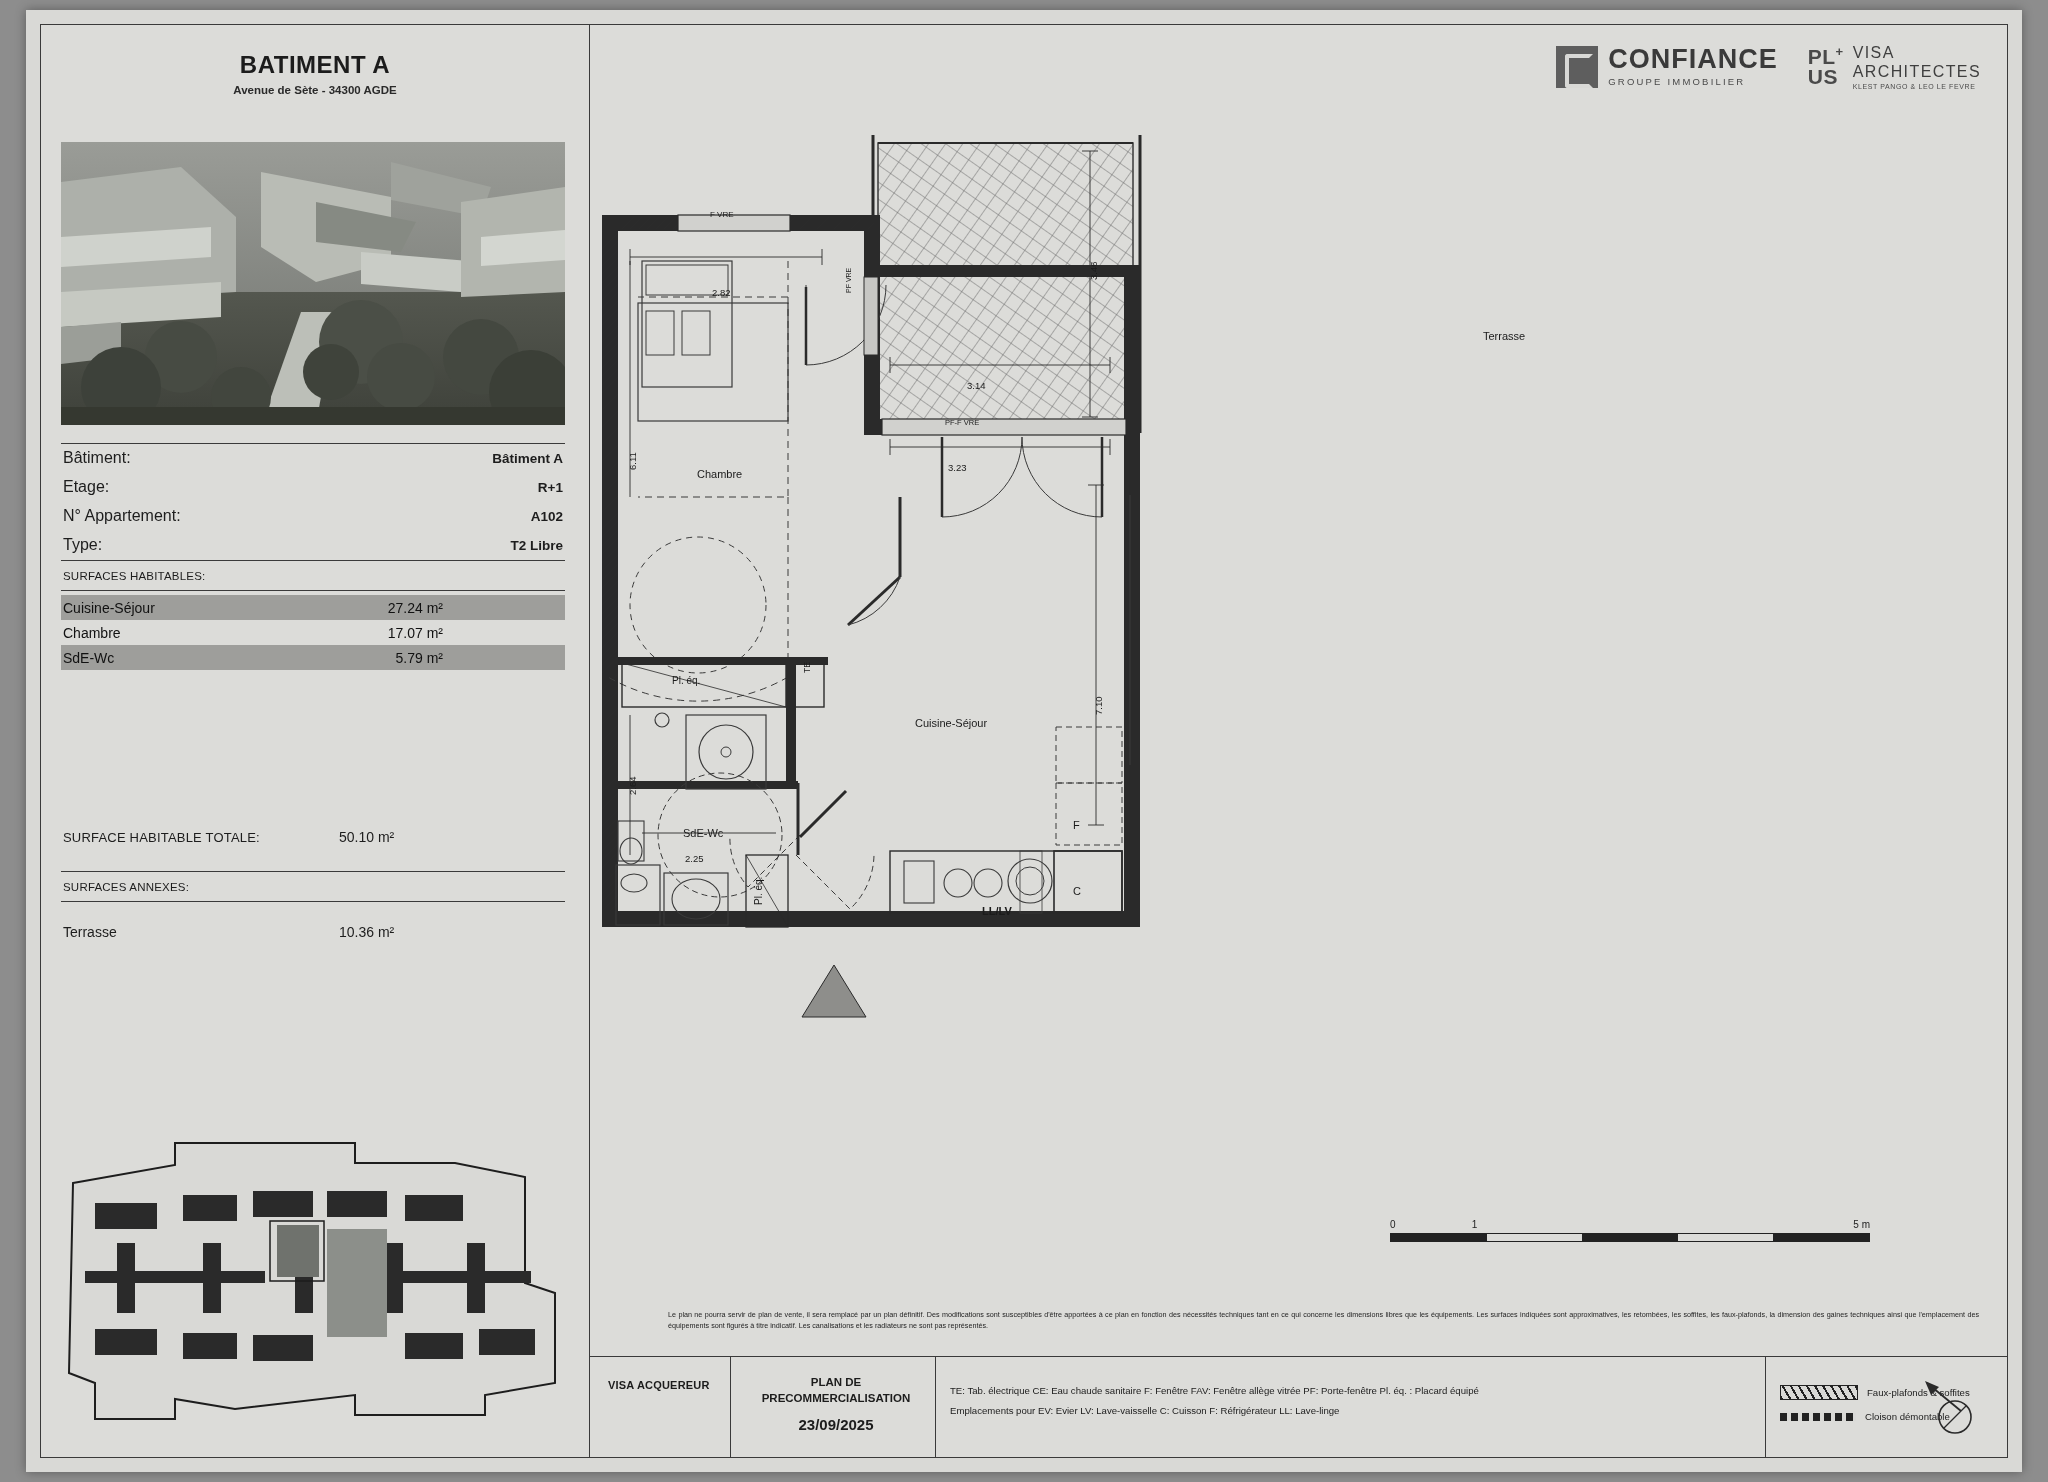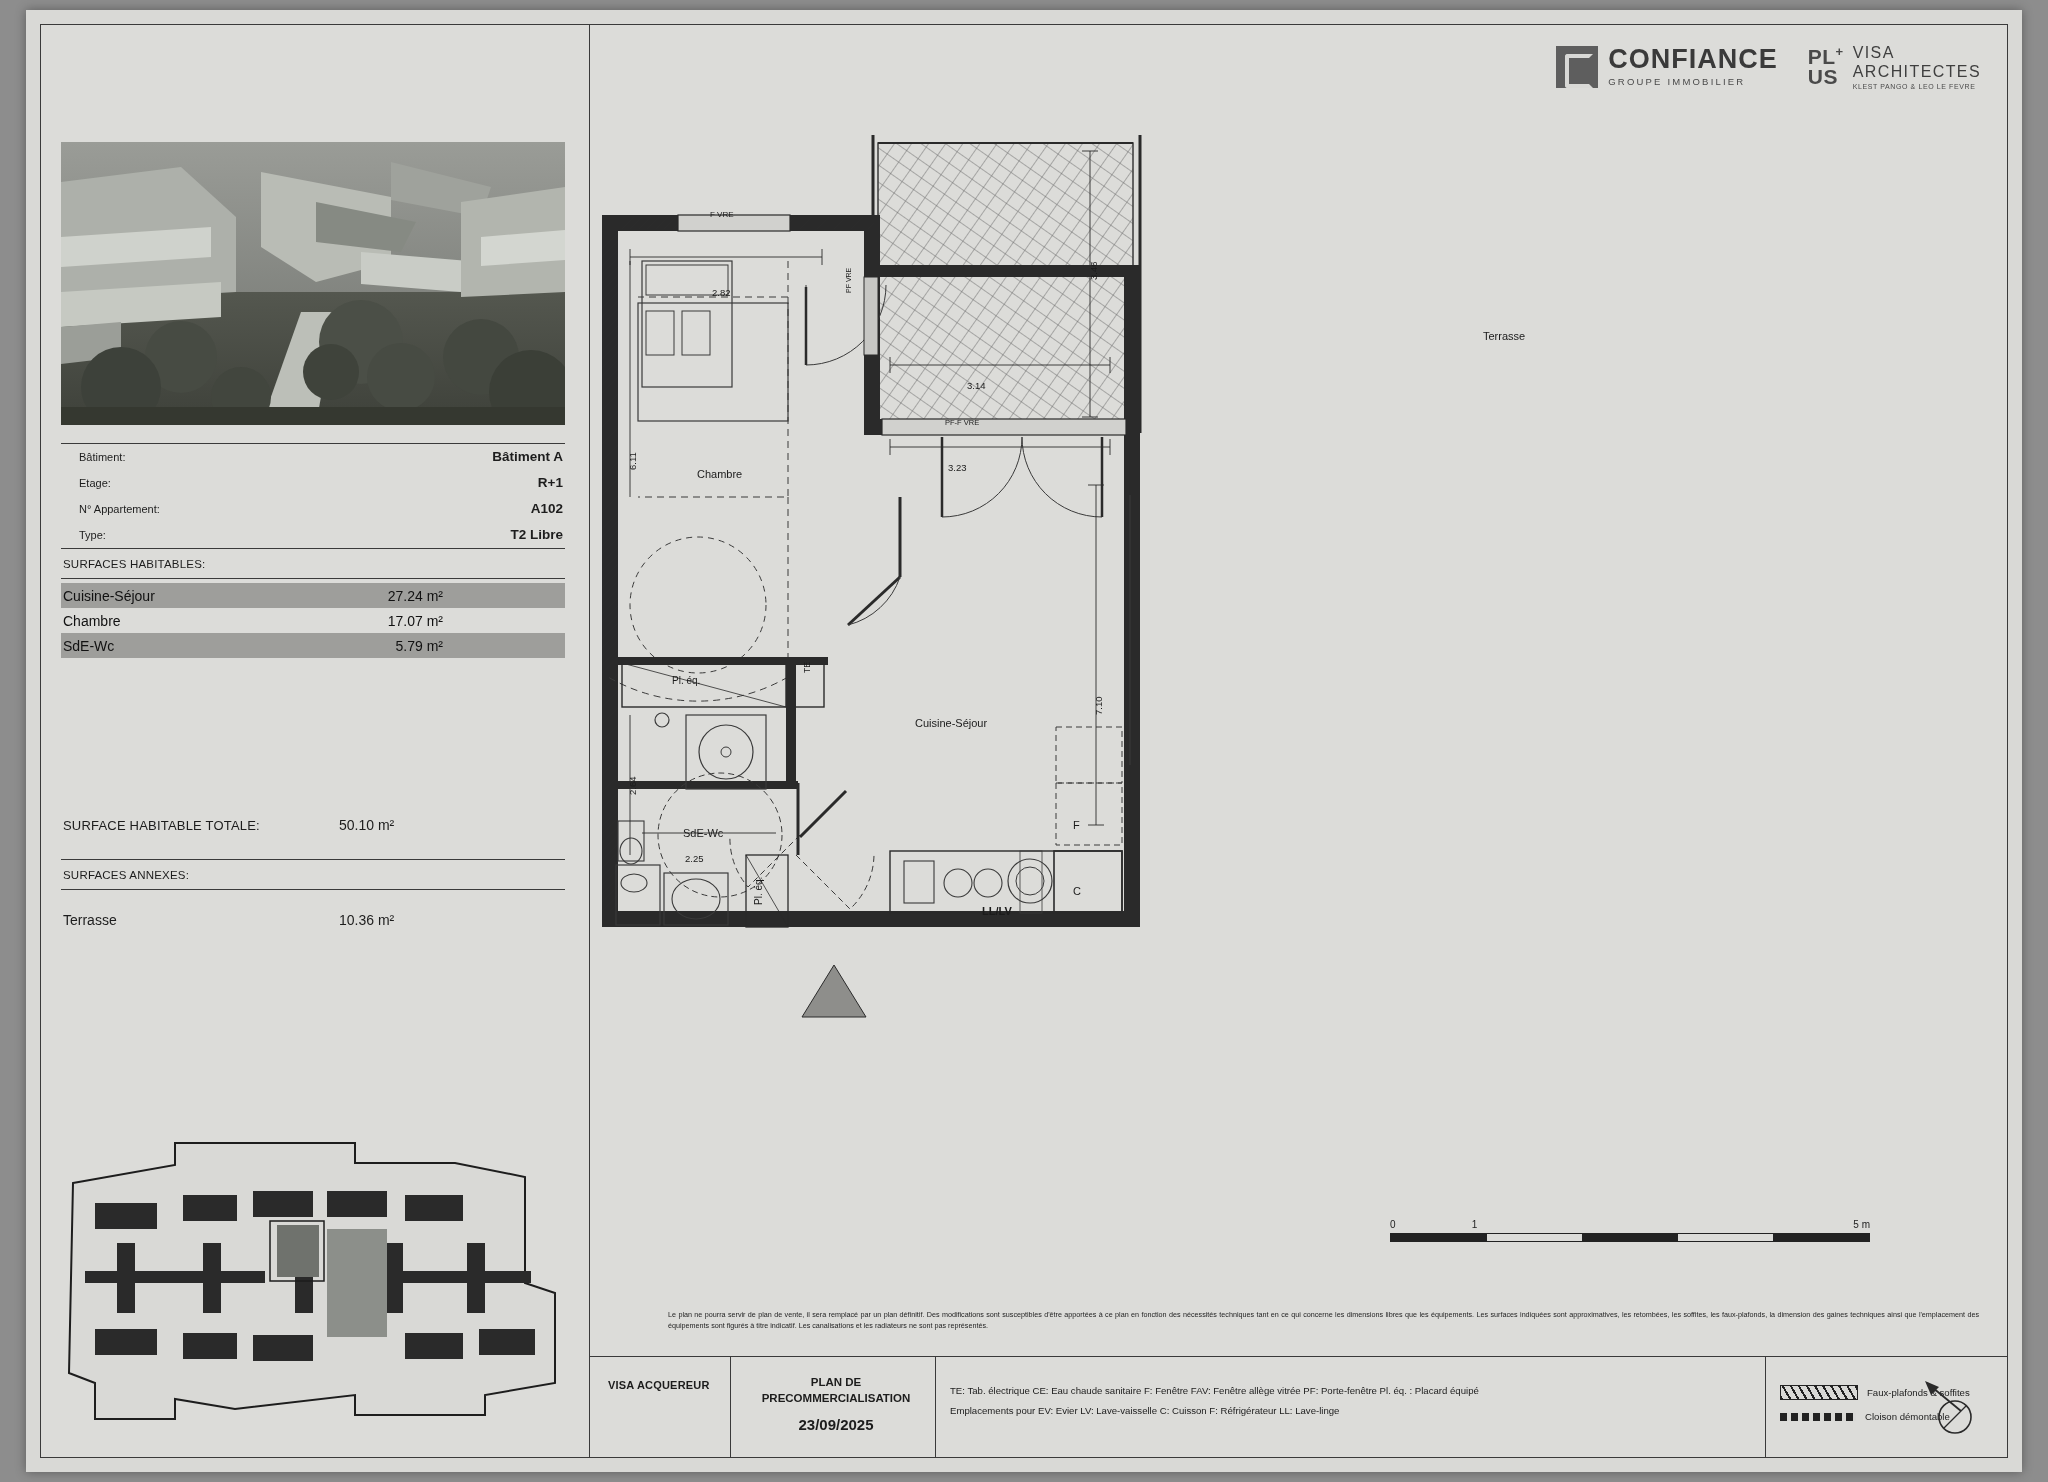--- a/index.html
+++ b/index.html
@@ -73,21 +73,21 @@
     width: 504px;
     font-size: 12.5px;
     color: #1d1d1d;
   }
   .info-row {
     display: flex;
     justify-content: space-between;
     align-items: baseline;
     padding: 5px 2px 6px 2px;
   }
-  .info-row .lab { font-size: 11px; margin-left: 16px; }
+  .info-row .lab { font-size: 16px; }
   .info-row .val { font-weight: bold; font-size: 13.5px; }
   .rule { height: 1px; background: #3a3a3a; margin: 0; }
   .section-label {
     font-size: 11.5px;
     letter-spacing: 0.2px;
     padding: 9px 2px 8px 2px;
     color: #1d1d1d;
   }
   .surf-list { margin-top: 4px; }
   .surf-row {
@@ -209,20 +209,24 @@
   .dimv { position: absolute; font-size: 9.5px; color: #1b1b1b; transform: rotate(-90deg); transform-origin: left top; }
 </style>
 </head>
 <body>
 
 <div class="sheet">
   <div class="sheet-inner">
 
     <div class="left-col">
 
+      <div class="title-block">
+        <div class="title-main">BATIMENT A</div>
+        <div class="title-sub">Avenue de Sète - 34300 AGDE</div>
+      </div>
 
       <div class="photo">
         <svg width="504" height="283" viewBox="0 0 504 283">
           <defs>
             <linearGradient id="sky" x1="0" y1="0" x2="0" y2="1">
               <stop offset="0%" stop-color="#9a9c97"></stop>
               <stop offset="100%" stop-color="#6e716c"></stop>
             </linearGradient>
             <linearGradient id="gnd" x1="0" y1="0" x2="0" y2="1">
               <stop offset="0%" stop-color="#54574f"></stop>

